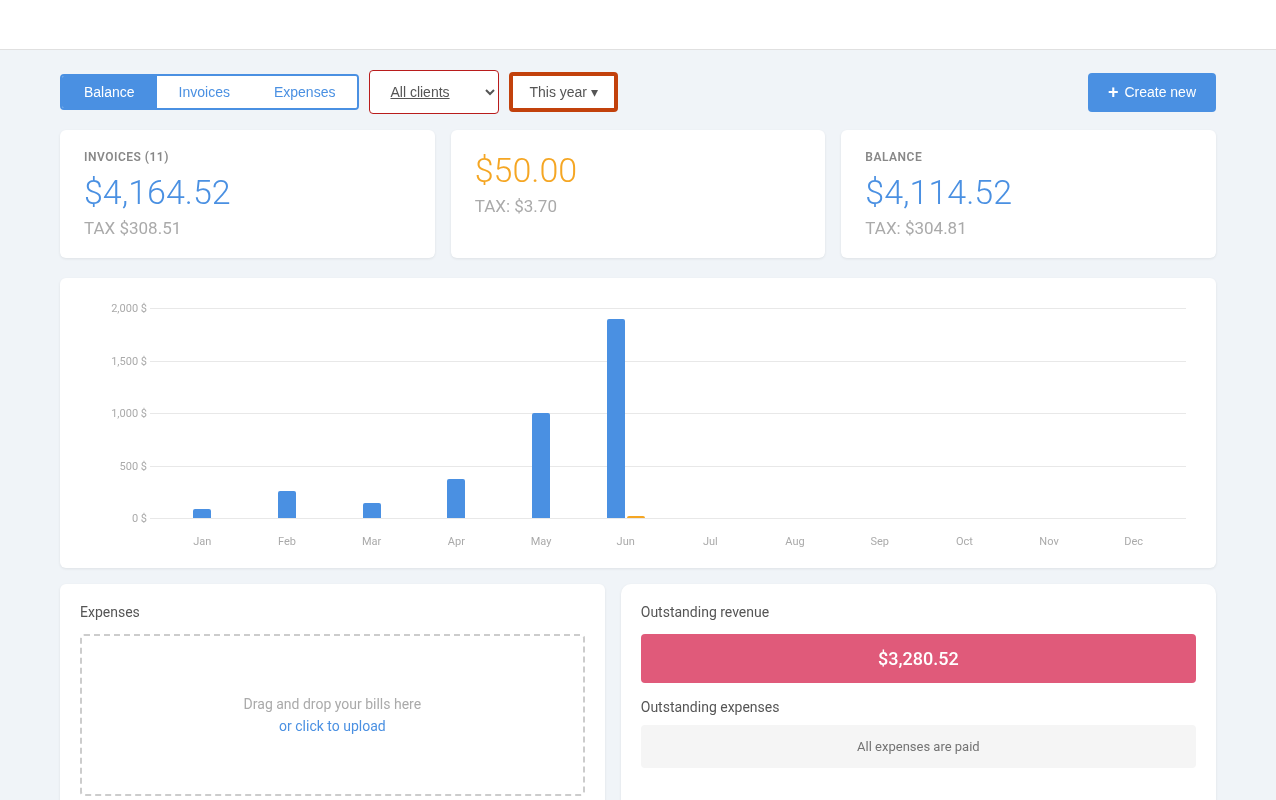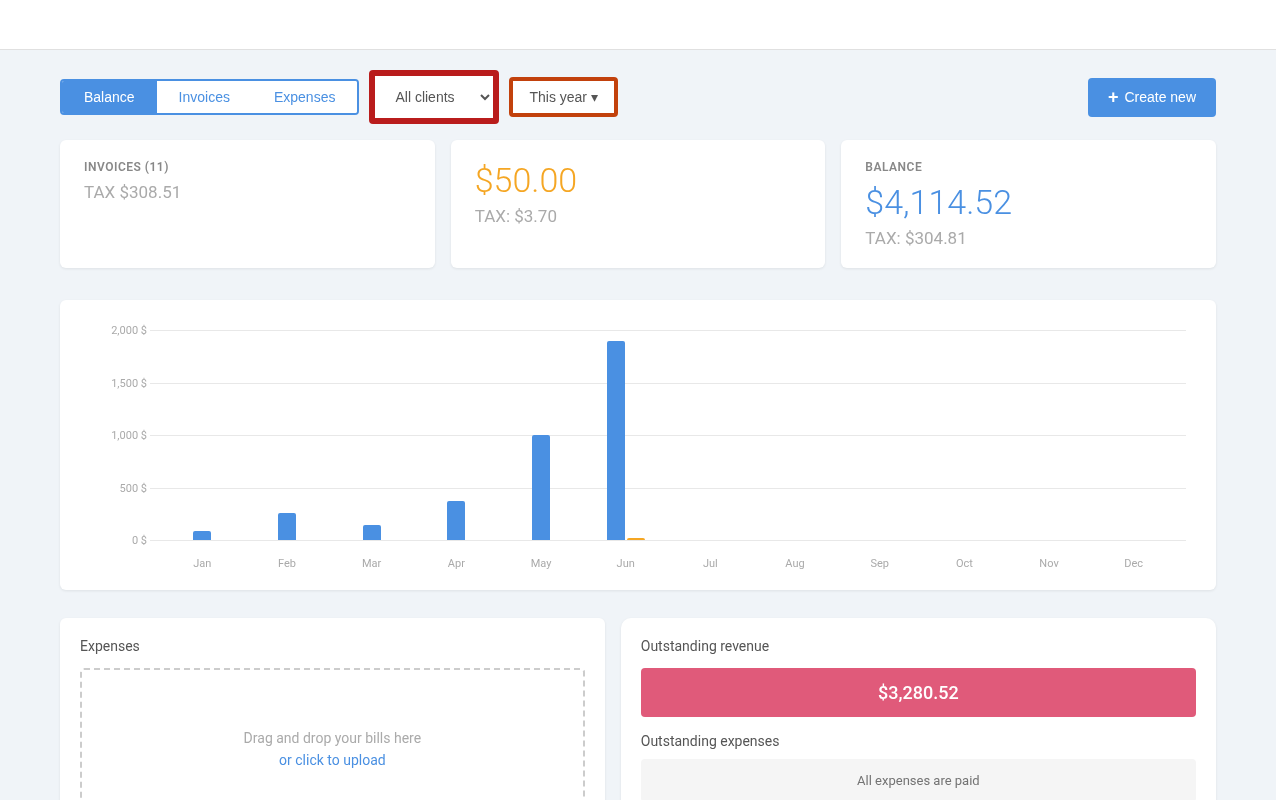--- a/index.html
+++ b/index.html
@@ -36,27 +36,28 @@
       font-size: 14px;
       background: #fff;
       color: #4a90e2;
     }
     .tab-btn.active {
       background: #4a90e2;
       color: #fff;
     }
     .select-dropdown {
       padding: 12px 16px;
-      border: 6px solid #b91c1c;
+      border: 1px solid #b91c1c;
       border-radius: 4px;
       background: #fff;
       font-size: 14px;
       cursor: pointer;
       color: #555;
       min-width: 130px;
+      text-decoration: underline;
     }
     .year-btn {
       padding: 8px 16px;
       border: 4px solid #c2410c;
       border-radius: 4px;
       background: #fff;
       font-size: 14px;
       cursor: pointer;
       color: #555;
     }
@@ -74,21 +75,21 @@
       gap: 6px;
     }
     .create-btn .plus-icon {
       font-size: 18px;
       font-weight: bold;
     }
 
     .cards-row {
       display: flex;
       gap: 16px;
-      margin-bottom: 32px;
+      margin-bottom: 20px;
     }
     .card {
       background: #fff;
       border-radius: 6px;
       padding: 20px 24px;
       flex: 1;
       box-shadow: 0 1px 3px rgba(0,0,0,0.08);
     }
     .card-label {
       font-size: 12px;
@@ -106,21 +107,21 @@
     .card-amount.orange { color: #f5a623; }
     .card-tax {
       font-size: 17px;
       color: #aaa;
     }
 
     .chart-card {
       background: #fff;
       border-radius: 6px;
       padding: 30px 30px 20px;
-      margin-bottom: 28px;
+      margin-bottom: 16px;
       box-shadow: 0 1px 3px rgba(0,0,0,0.08);
     }
     .chart-area {
       position: relative;
       height: 240px;
     }
     .chart-grid {
       position: absolute;
       top: 0; left: 60px; right: 0; bottom: 30px;
     }
@@ -273,20 +274,21 @@
     </button>
     <button class="create-btn">
       <span class="plus-icon">+</span>
       <span>Create new</span>
     </button>
   </div>
 
   <div class="cards-row">
     <div class="card">
       <div class="card-label">INVOICES (11)</div>
+      <div class="card-amount blue">$4,164.52</div>
       <div class="card-tax">TAX $308.51</div>
     </div>
     <div class="card">
       <div class="card-amount orange">$50.00</div>
       <div class="card-tax">TAX: $3.70</div>
     </div>
     <div class="card">
       <div class="card-label">BALANCE</div>
       <div class="card-amount blue">$4,114.52</div>
       <div class="card-tax">TAX: $304.81</div>

